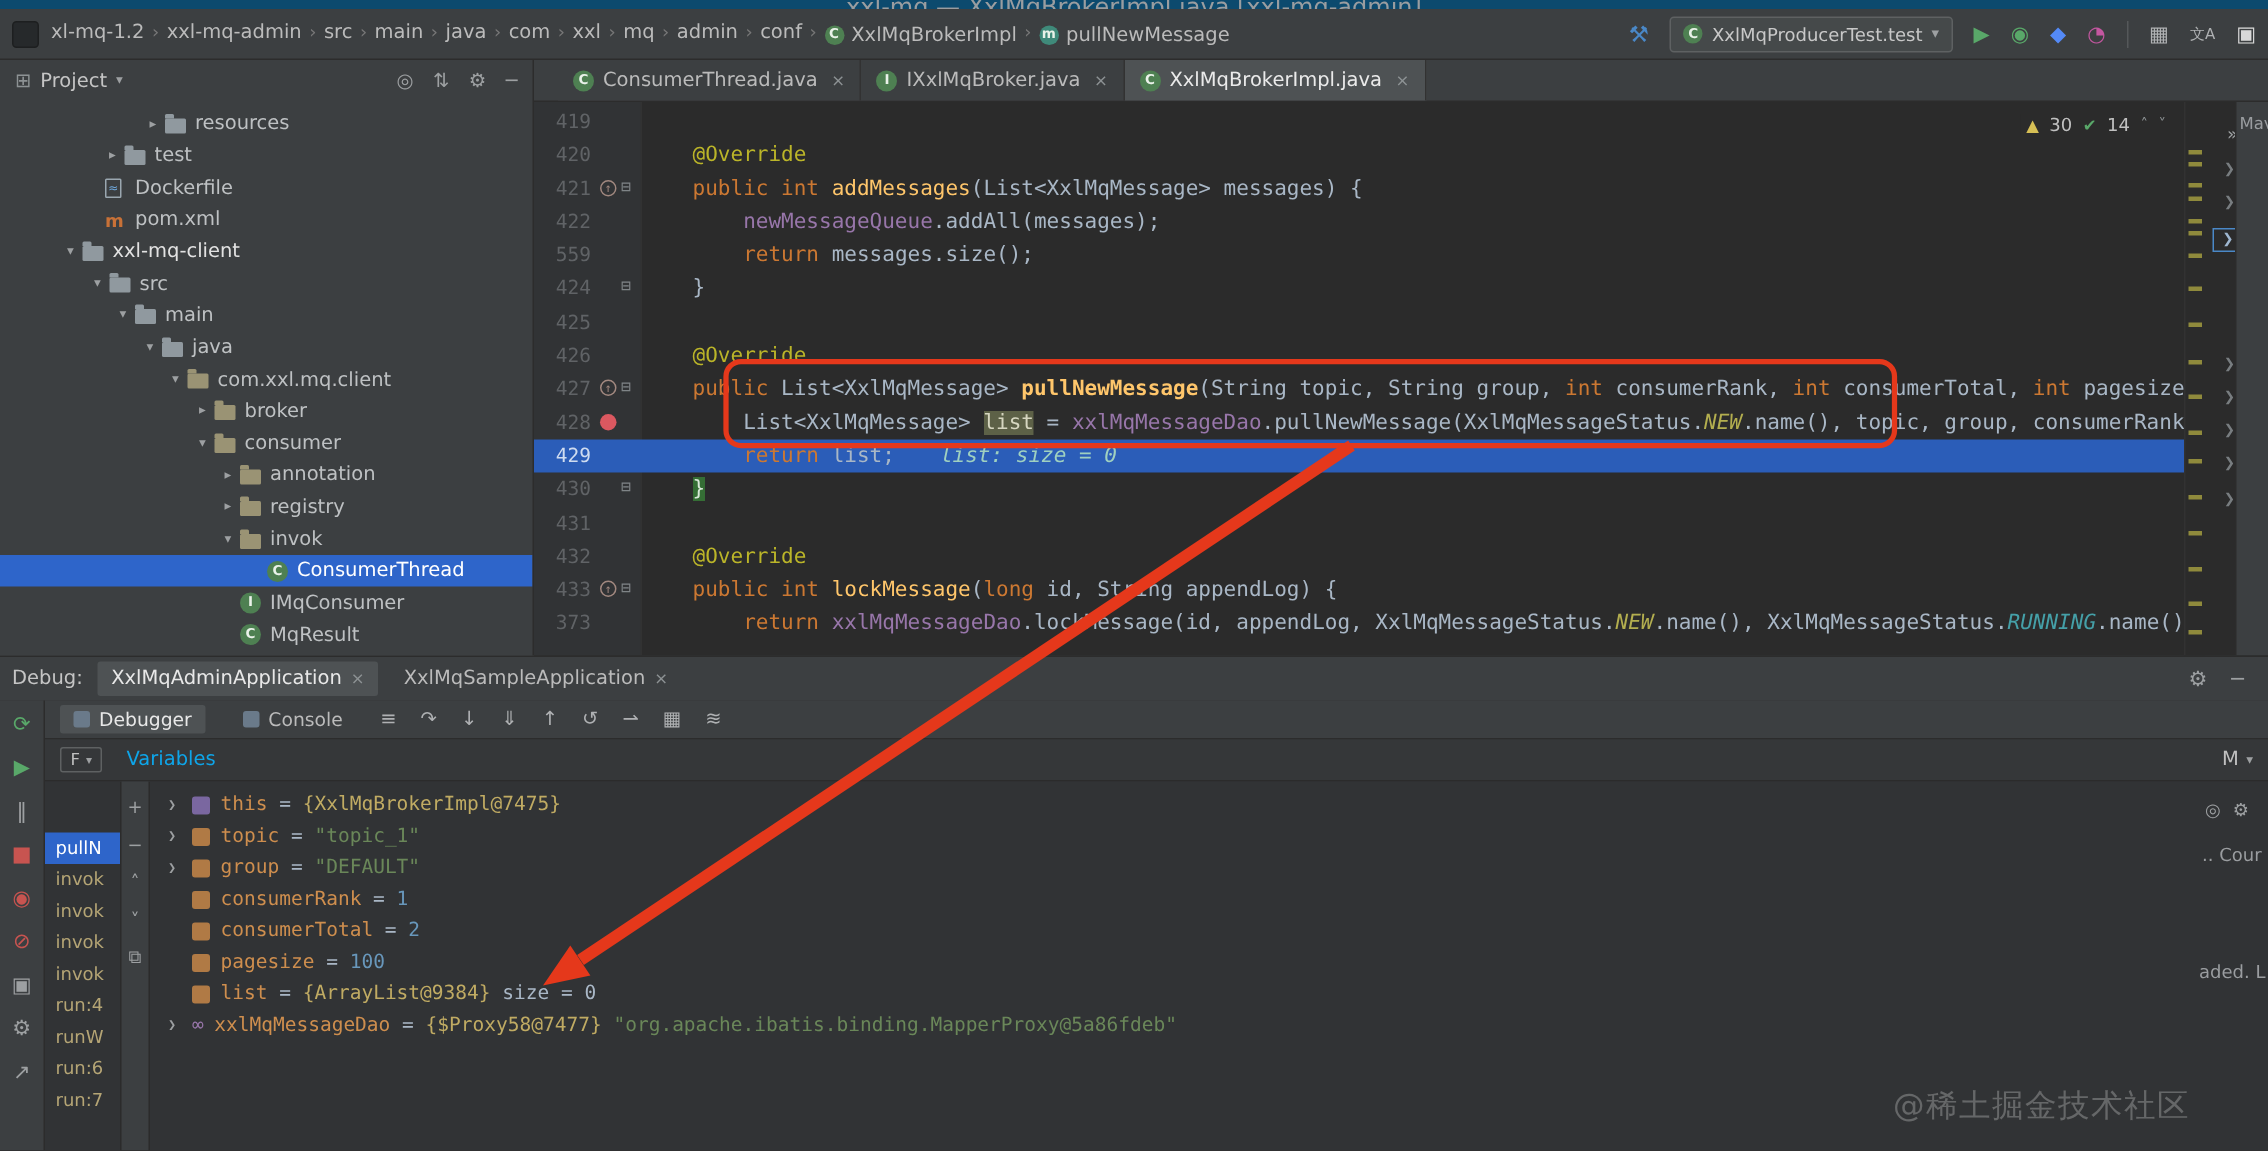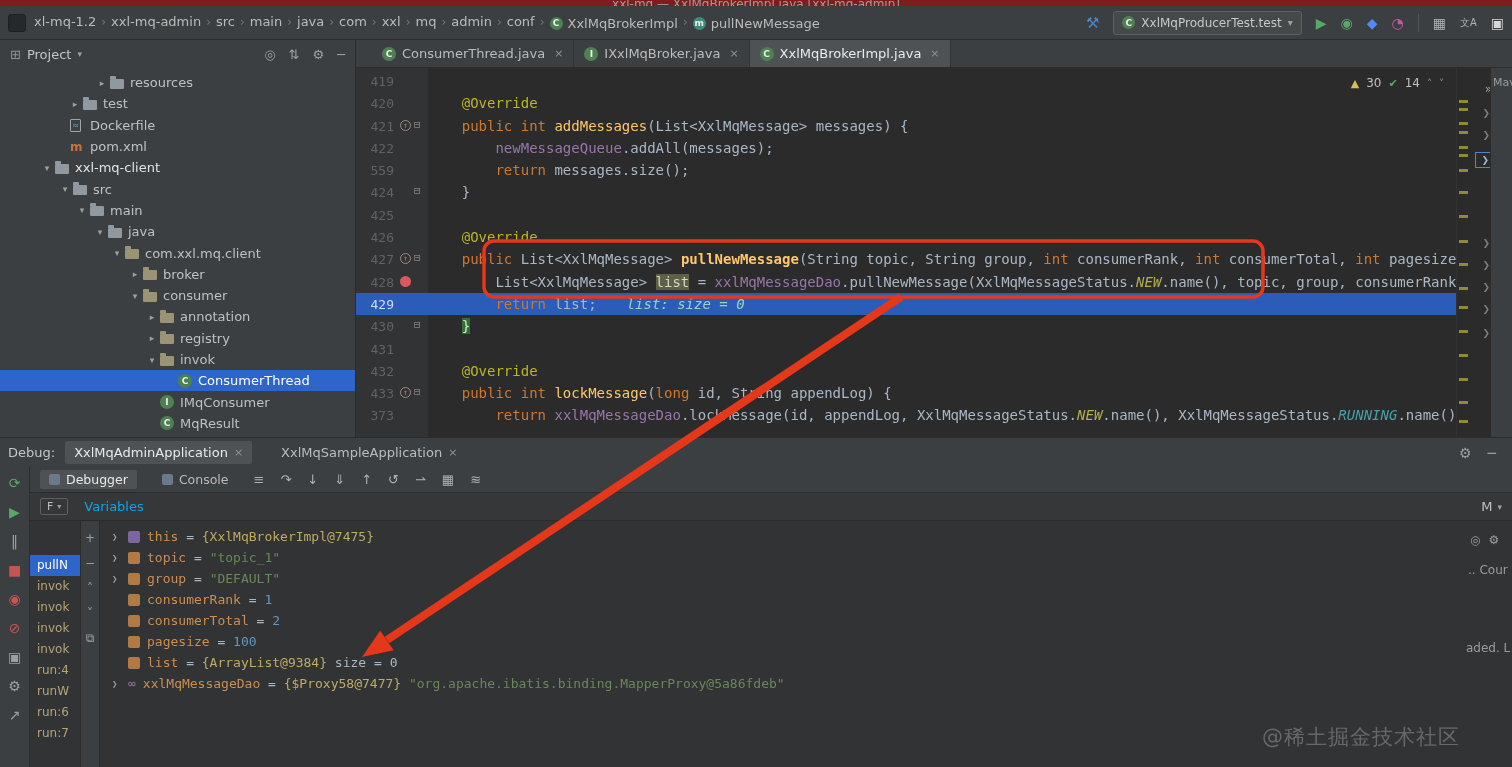--- a/index.html
+++ b/index.html
@@ -1,21 +1,21 @@
 <!DOCTYPE html>
 <html><head>
 <meta charset="utf-8">
 <style>
 *{margin:0;padding:0;box-sizing:border-box}
 html,body{width:1512px;height:767px;overflow:hidden;background:#2b2b2b}
 body{font-family:"DejaVu Sans",sans-serif;font-size:13px;color:#bbbbbb}
 .app{position:relative;width:1512px;height:767px;background:#3c3f41;overflow:hidden}
 
 
-.win-title{height:6px;overflow:hidden;text-align:center;font-size:12px;line-height:9px;color:#9a9da0;background:#7f1d1d}
+.win-title{height:6px;overflow:hidden;text-align:center;font-size:16px;line-height:9px;color:#9a9da0;background:#0c4a6e}
 .crumbbar{height:34px;display:flex;align-items:center;padding:0 8px;background:#3c3f41;border-bottom:1px solid #2c2c2c;white-space:nowrap}
 .appbox{width:18px;height:18px;border-radius:3px;background:#26292b;border:1px solid #1d1f20;margin-right:8px;flex:none}
 .bc-item{color:#bbbbbb;display:inline-flex;align-items:center;gap:5px}
 .bc-sep{color:#777;margin:0 5px;font-size:12px}
 .mini-circle{width:13px;height:13px;border-radius:50%;display:inline-flex;align-items:center;justify-content:center;font-size:9px;font-weight:bold;color:#e8f2e8;flex:none}
 .mini-circle.cls{background:#4E8052}
 .mini-circle.mth{background:#3F8A7A}
 .tb-right{margin-left:auto;display:flex;align-items:center;gap:14px}
 .hammer{color:#4A88C7;font-size:15px}
 .runcombo{display:flex;align-items:center;gap:6px;border:1px solid #5e6162;background:#45494a;border-radius:3px;height:24px;padding:0 8px;font-size:12px;color:#c8c8c8;min-width:185px}
@@ -431,21 +431,21 @@
         <div class="rstrip">
           <span class="maventab">Mav</span>
         </div>
       </div>
     </div>
   </div>
 
   <div class="debug">
     <div class="dbg-head">
       <span class="dbg-label">Debug:</span>
-      <span id="dtabs" style="display:flex;gap:20px">
+      <span id="dtabs" style="display:flex;gap:8px">
           <span class="dbg-tab act">
             <span>XxlMqAdminApplication</span>
             <span class="x">×</span>
           </span>
           <span class="dbg-tab">
             <span>XxlMqSampleApplication</span>
             <span class="x">×</span>
           </span>
         </span>
       <span class="dbg-head-right">

